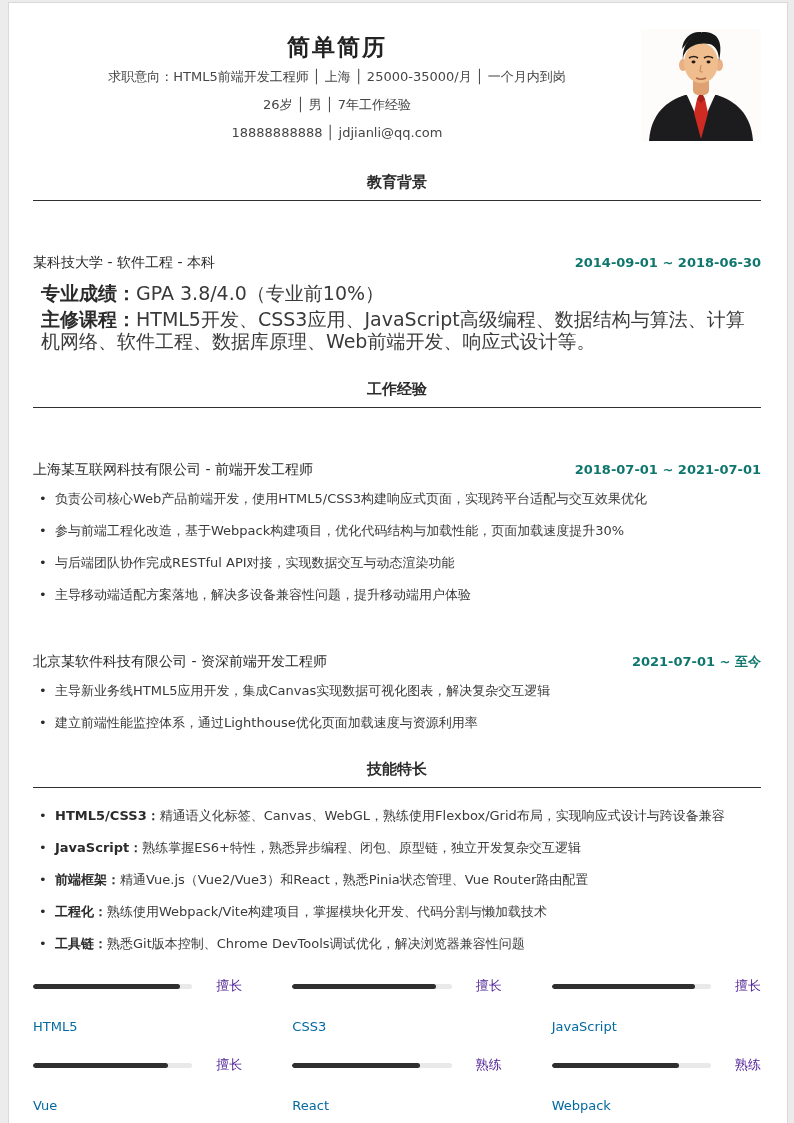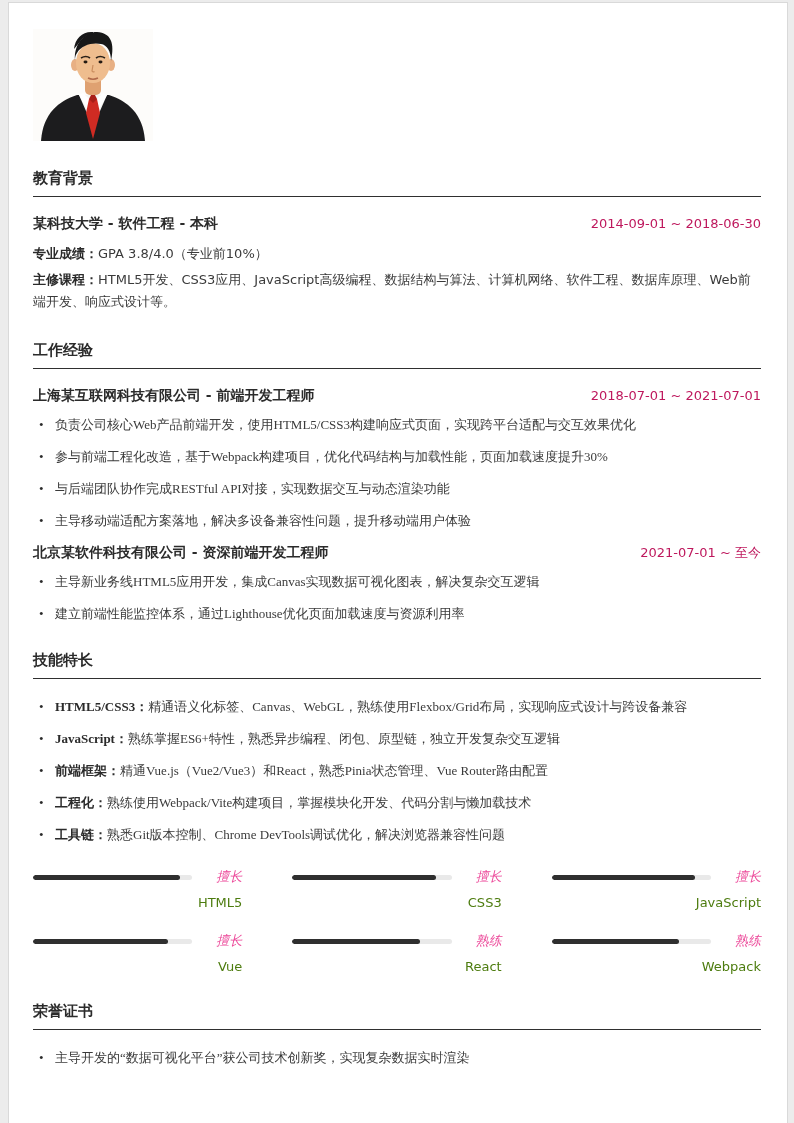--- a/index.html
+++ b/index.html
@@ -45,32 +45,33 @@
   .photo-box svg { display: block; width: 100%; height: 100%; }
   
   .section { margin-top: 28px; }
   .section-heading {
     font-size: 15px;
     font-weight: bold;
     color: #2b2b2b;
     padding-bottom: 8px;
     border-bottom: 1.5px solid #2f2f2f;
     margin-bottom: 18px;
+    text-align: center;
   }
   .row-between {
     display: flex;
     justify-content: space-between;
     align-items: baseline;
     margin-bottom: 10px;
   }
-  .entry-title { font-size: 14px; font-weight: bold; color: #2b2b2b; }
-  .entry-date { font-size: 13px; color: #be185d; font-weight: normal; }
-  .kv-line { font-size: 13px; line-height: 22px; margin-bottom: 4px; }
+  .entry-title { font-size: 14px; font-weight: normal; color: #2b2b2b; margin-top: 35px; }
+  .entry-date { font-size: 13px; color: #0f766e; font-weight: bold; }
+  .kv-line { font-size: 19px; line-height: 22px; margin-bottom: 4px; margin-left: 8px; }
   .kv-label { font-weight: bold; color: #2b2b2b; }
-  ul.bullets { list-style: none; margin: 2px 0 0 6px; font-family: Liberation Serif, serif; }
+  ul.bullets { list-style: none; margin: 2px 0 0 6px; }
   ul.bullets li {
     font-size: 13px;
     line-height: 19px;
     margin-bottom: 13px;
     padding-left: 16px;
     position: relative;
   }
   ul.bullets li::before {
     content: "•";
     position: absolute;
@@ -90,29 +91,35 @@
   }
   .bar-row { display: flex; align-items: center; }
   .bar-track {
     flex: 1;
     height: 5px;
     background: #e9e9e9;
     border-radius: 3px;
     overflow: hidden;
   }
   .bar-fill { height: 100%; background: #2f2f2f; border-radius: 3px; }
-  .bar-level { font-size: 13px; color: #ec4899; margin-left: 24px; white-space: nowrap; font-style: italic; }
-  .bar-name { font-size: 13px; color: #4d7c0f; margin-top: 9px; text-align: right; }
+  .bar-level { font-size: 13px; color: #4c1d95; margin-left: 24px; white-space: nowrap; }
+  .bar-name { font-size: 13px; color: #0369a1; margin-top: 24px; }
 </style>
 </head>
 <body>
 
 <div class="page-card">
 
   <div class="resume-header">
+    <div class="header-text">
+      <div class="resume-title">简单简历</div>
+      <div class="info-line">求职意向：HTML5前端开发工程师 │ 上海 │ 25000-35000/月 │ 一个月内到岗</div>
+      <div class="info-line">26岁 │ 男 │ 7年工作经验</div>
+      <div class="info-line">18888888888 │ jdjianli@qq.com</div>
+    </div>
     <div class="photo-box">
       <svg viewBox="0 0 120 112" xmlns="http://www.w3.org/2000/svg">
         <rect x="0" y="0" width="120" height="112" fill="#fdfcfa"></rect>
 
         <path d="M8,112 C10,84 26,72 44,66 L76,66 C94,72 110,84 112,112 Z" fill="#1c1c1e"></path>
 
         <path d="M46,66 L60,98 L74,66 Z" fill="#f6f6f4"></path>
 
         <path d="M50,64 L60,74 L54,80 L46,66 Z" fill="#ffffff"></path>
         <path d="M70,64 L60,74 L66,80 L74,66 Z" fill="#ffffff"></path>

